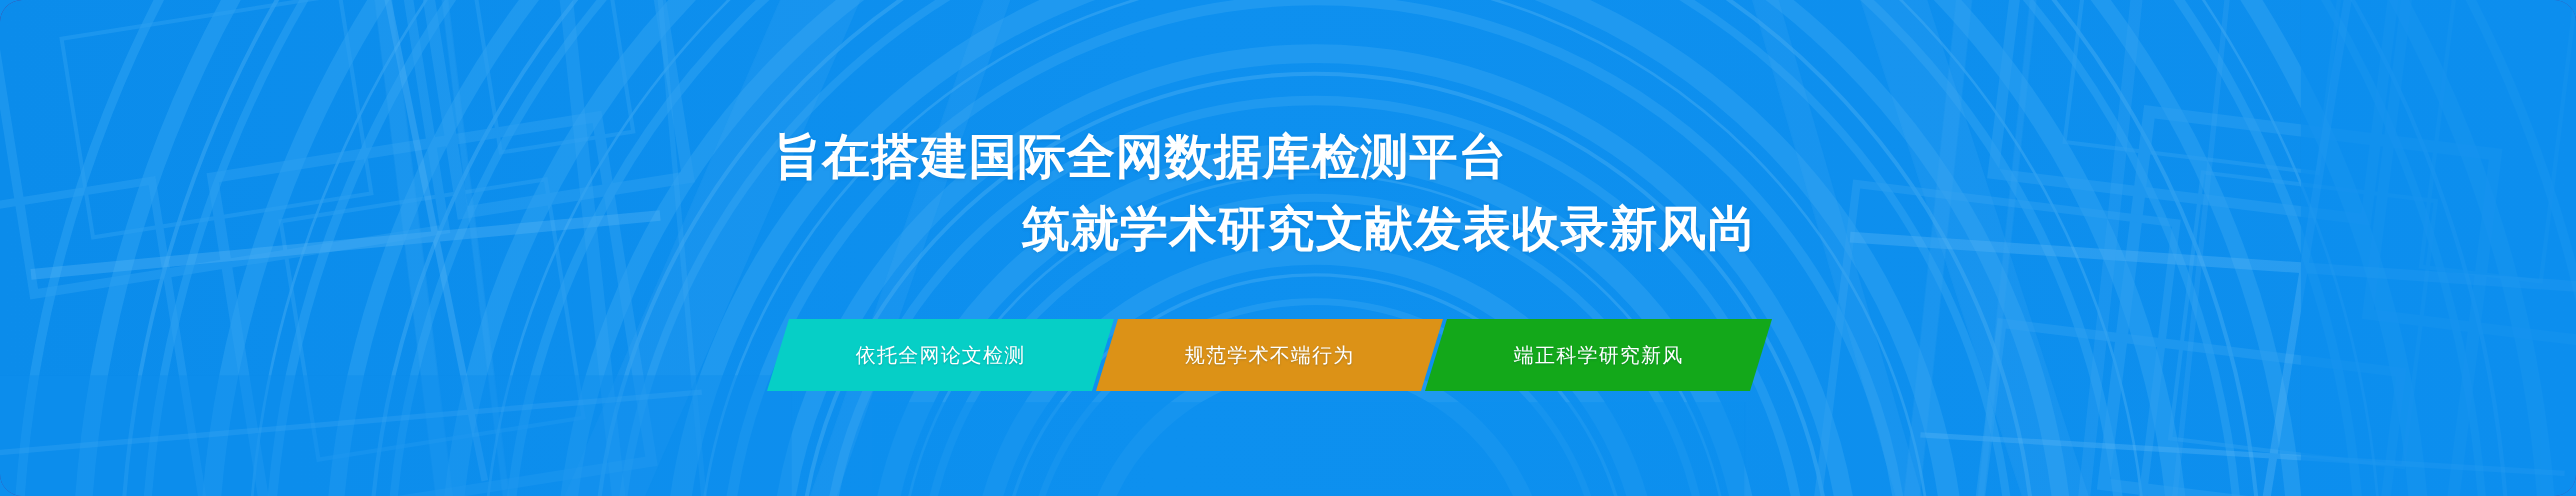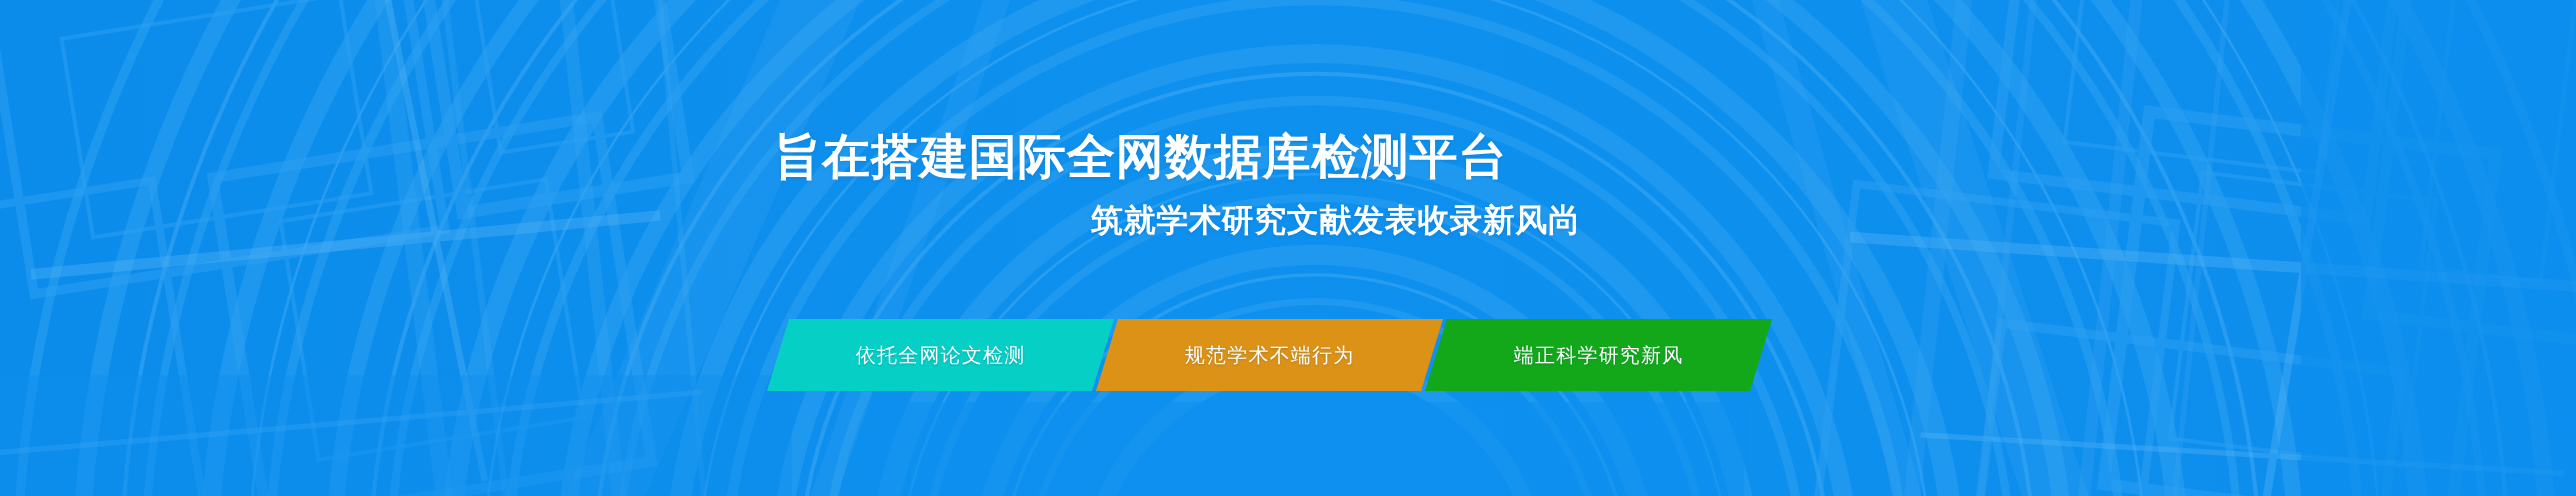--- a/index.html
+++ b/index.html
@@ -7,20 +7,21 @@
     padding: 0;
     background: #0d8fee;
   }
   .banner {
     position: relative;
     width: 2576px;
     height: 496px;
     overflow: hidden;
     background: #701a75;
     font-family: "Liberation Sans", "DejaVu Sans", sans-serif;
+    border-radius: 22px;
   }
   .bg-layer {
     position: absolute;
     inset: 0;
     width: 100%;
     height: 100%;
     pointer-events: none;
   }
   .content {
     position: absolute;
@@ -34,23 +35,23 @@
     white-space: nowrap;
     text-shadow: 0 1.3px 3.4px rgba(0, 70, 130, 0.18);
   }
   .headline-1 {
     left: 773px;
     top: 131px;
     font-size: 48px;
     line-height: 1.1;
   }
   .headline-2 {
-    left: 1091px;
+    left: 1022px;
     top: 203px;
-    font-size: 32px;
+    font-size: 48px;
     line-height: 1.1;
   }
   .tags {
     position: absolute;
     left: 778px;
     top: 319px;
     height: 72px;
     display: flex;
     align-items: stretch;
   }

